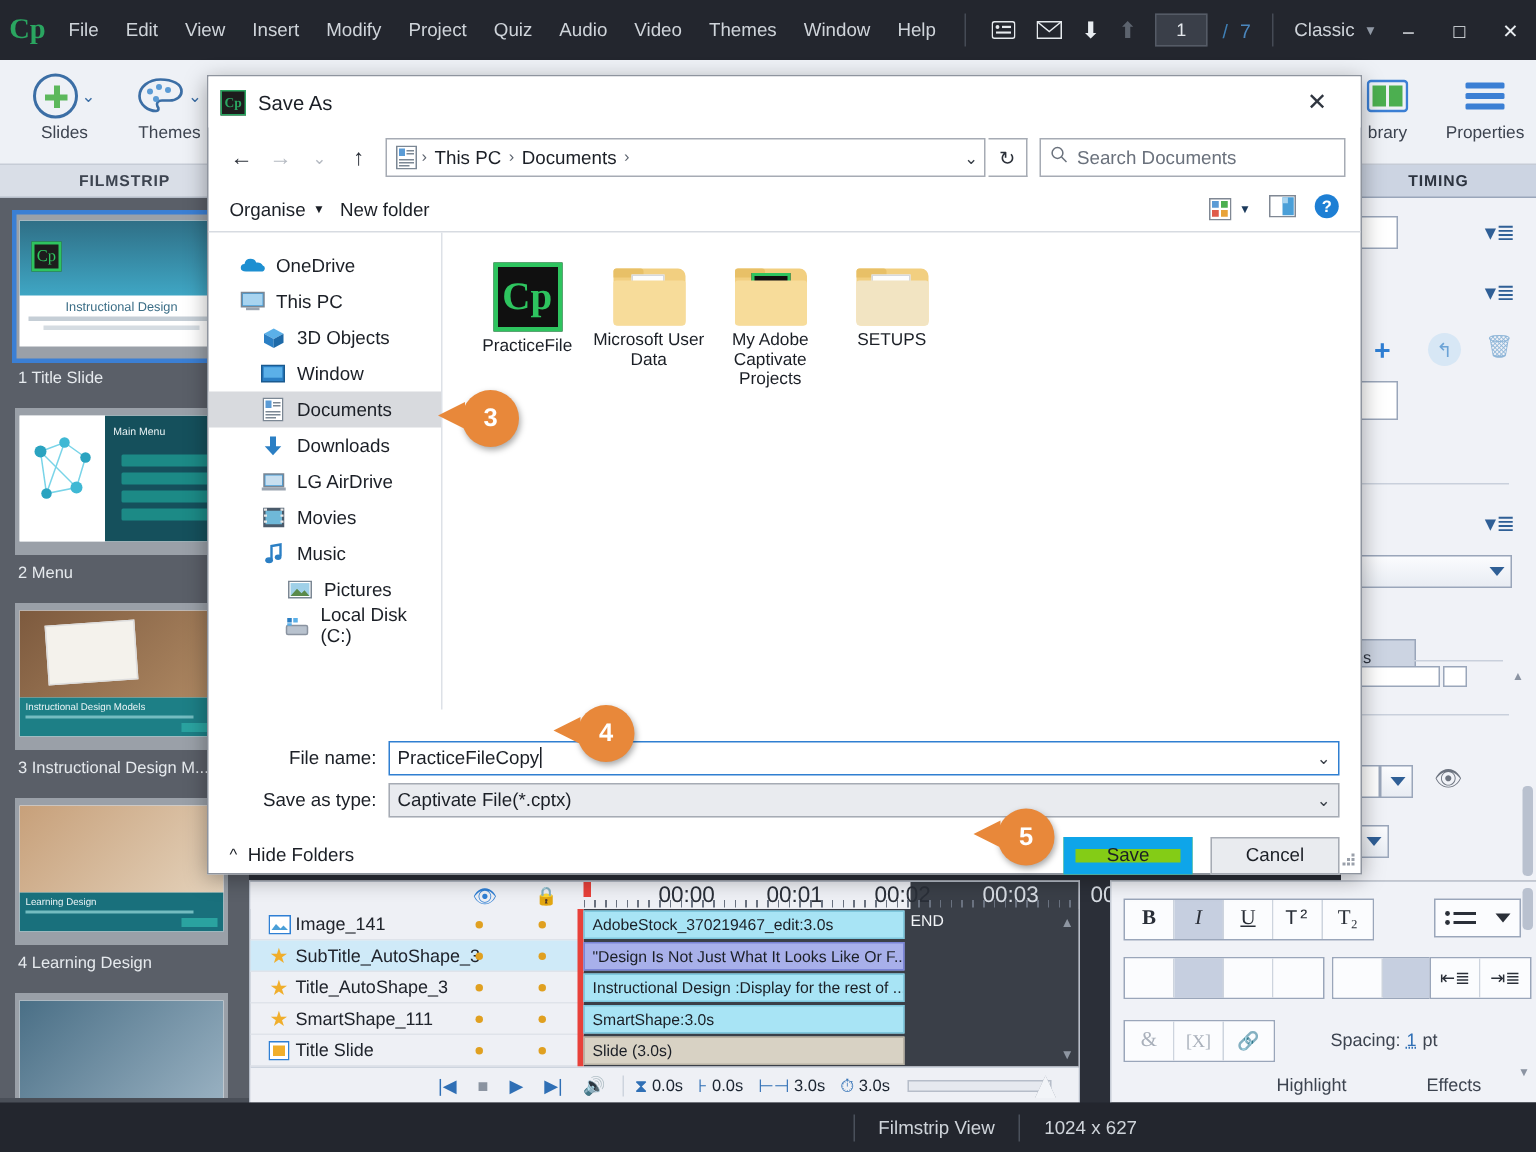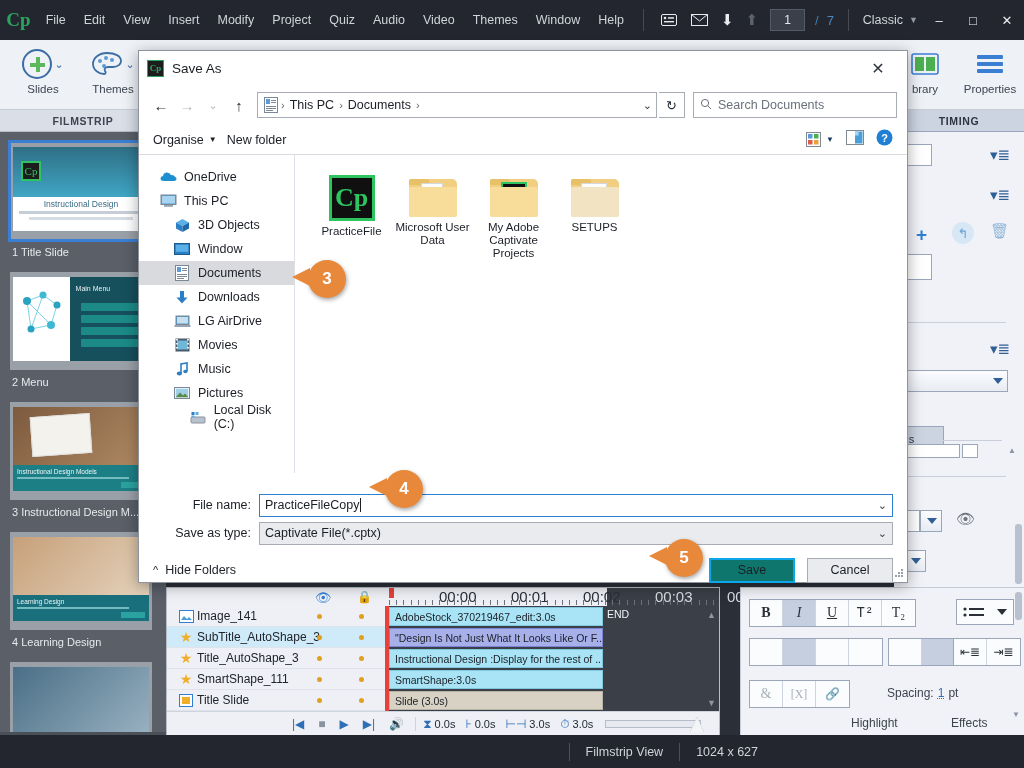--- a/index.html
+++ b/index.html
@@ -238,21 +238,21 @@
     display: flex; align-items: center; padding: 0 5px; font-size: 12.5px; color: #1b1f26;
   }
   .caret { margin-left: auto; font-size: 11px; color: #3a4049; }
   .dlg-footer { display: flex; align-items: center; padding: 0 14px; height: 46px; }
   .hide-folders { font-size: 12.5px; color: #1b1f26; display: flex; align-items: center; gap: 7px; }
   .dlg-btn {
     width: 86px; height: 25px; font-size: 12.5px; color: #1b1f26;
     background: #e9ebef; border: 1px solid #a6abb4;
     display: flex; align-items: center; justify-content: center;
   }
-  .dlg-btn.primary { border: 2px solid #0ea5e9; background: #0f766e; }
+  .dlg-btn.primary { border: 8px solid #0ea5e9; background: #84cc16; }
   .grip { position: absolute; right: 3px; bottom: 3px; width: 10px; height: 10px; }
   .grip i { position: absolute; width: 2px; height: 2px; background: #9aa0aa; }
 
   
   .callout {
     position: absolute; width: 38px; height: 38px; border-radius: 50%;
     background: #e8883a; color: #fff; font-size: 17px; font-weight: bold;
     display: flex; align-items: center; justify-content: center;
     box-shadow: 1px 2px 4px rgba(0,0,0,.35); z-index: 60;
   }
@@ -841,21 +841,21 @@
         <div class="nav-item" style="padding-left:34px;">
           <span class="ni-ico">
               <svg width="13" height="15" viewBox="0 0 13 15">
                 <path d="M5 11 L5 2 L11 1 L11 9" fill="none" stroke="#2b7fc4" stroke-width="1.6"></path>
                 <ellipse cx="3.4" cy="11.5" rx="2.6" ry="2" fill="#2b7fc4"></ellipse>
                 <ellipse cx="9.4" cy="9.5" rx="2.2" ry="1.8" fill="#2b7fc4"></ellipse>
               </svg>
             </span>
           <span>Music</span>
         </div>
-        <div class="nav-item" style="padding-left:34px;">
+        <div class="nav-item" style="padding-left:52px;">
           <span class="ni-ico">
               <svg width="16" height="13" viewBox="0 0 16 13">
                 <rect x="0.5" y="0.5" width="15" height="11" fill="#fff" stroke="#7b8794"></rect>
                 <rect x="1.7" y="1.7" width="12.6" height="8.6" fill="#9fd0e8"></rect>
                 <path d="M1.7 10.3 L6 5.5 L9 8.5 L11 6.5 L14.3 10.3 Z" fill="#5a8a4a"></path>
               </svg>
             </span>
           <span>Pictures</span>
         </div>
         <div class="nav-item" style="padding-left:50px;">

